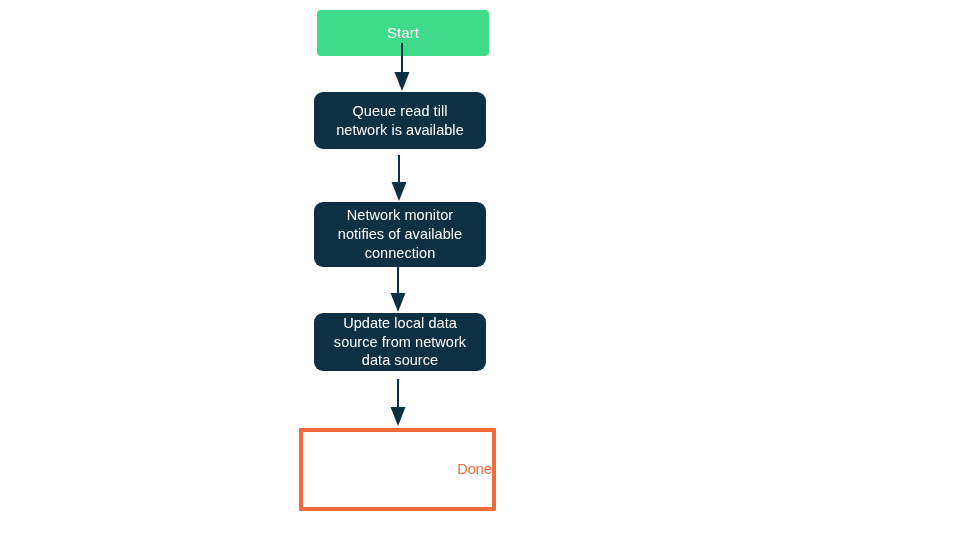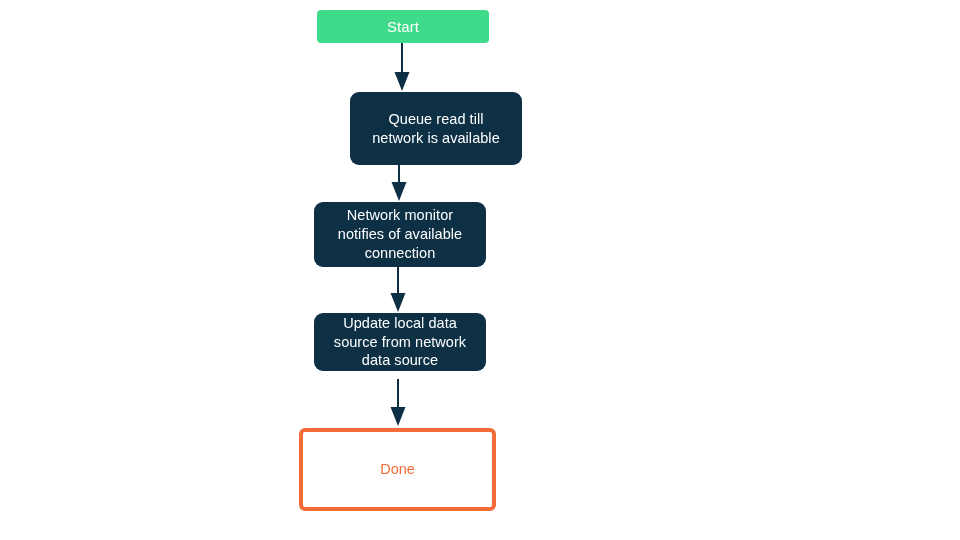--- a/index.html
+++ b/index.html
@@ -33,21 +33,21 @@
     display: block;
     white-space: pre-line;
     line-height: 1.30;
   }
 
   
   .node-start {
     left: 317px;
     top: 10px;
     width: 172px;
-    height: 33px;
+    height: 46px;
     background: #3FDB8A;
     border-radius: 4px;
   }
   .node-start .node-label {
     color: #ffffff;
     font-size: 15px;
     letter-spacing: 0.1px;
   }
 
   
@@ -56,33 +56,34 @@
     border-radius: 9px;
     left: 314px;
     width: 172px;
   }
   .node-process .node-label {
     color: #ffffff;
     font-size: 14.5px;
     letter-spacing: 0.05px;
   }
 
-  .node-queue      { top: 92px;  height: 73px; margin-left: 36px; }
+  .node-queue      { top: 92px;  height: 57px; }
   .node-monitor    { top: 202px; height: 65px; }
   .node-update     { top: 313px; height: 58px; }
 
   
   .node-done {
     left: 299px;
     top: 428px;
     width: 197px;
     height: 83px;
     background: #ffffff;
     border: 4px solid #F26B38;
-    border-radius: 6px;
+    border-radius: 1px;
+    justify-content: flex-end;
   }
   .node-done .node-label {
     color: #F26B38;
     font-size: 14.5px;
   }
 
   
   .arrow {
     position: absolute;
     width: 24px;

